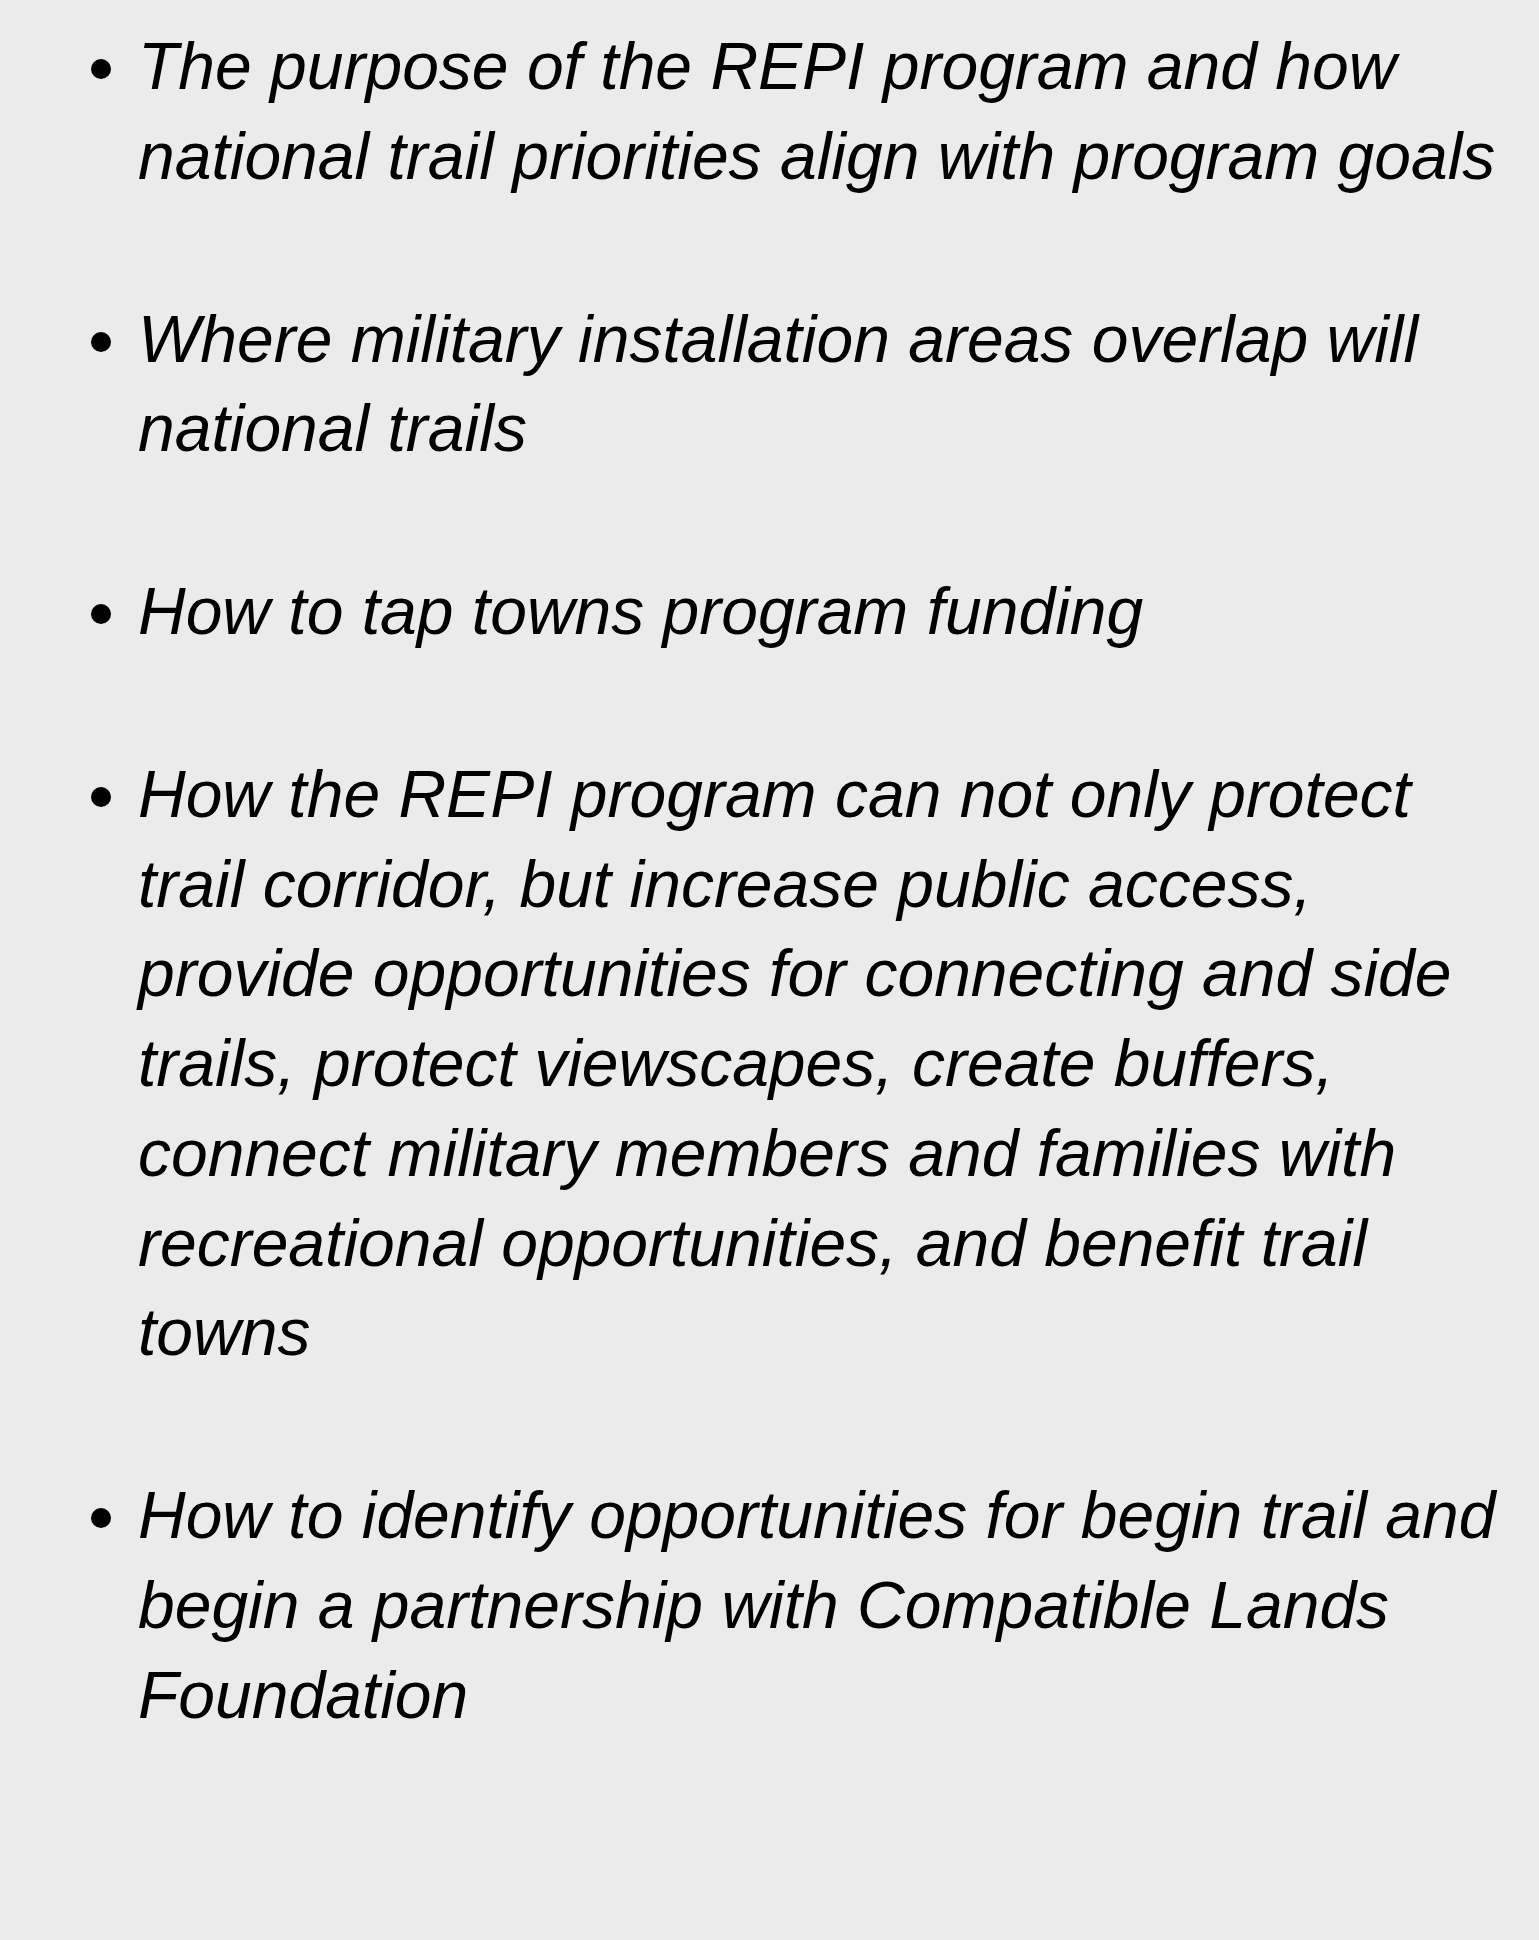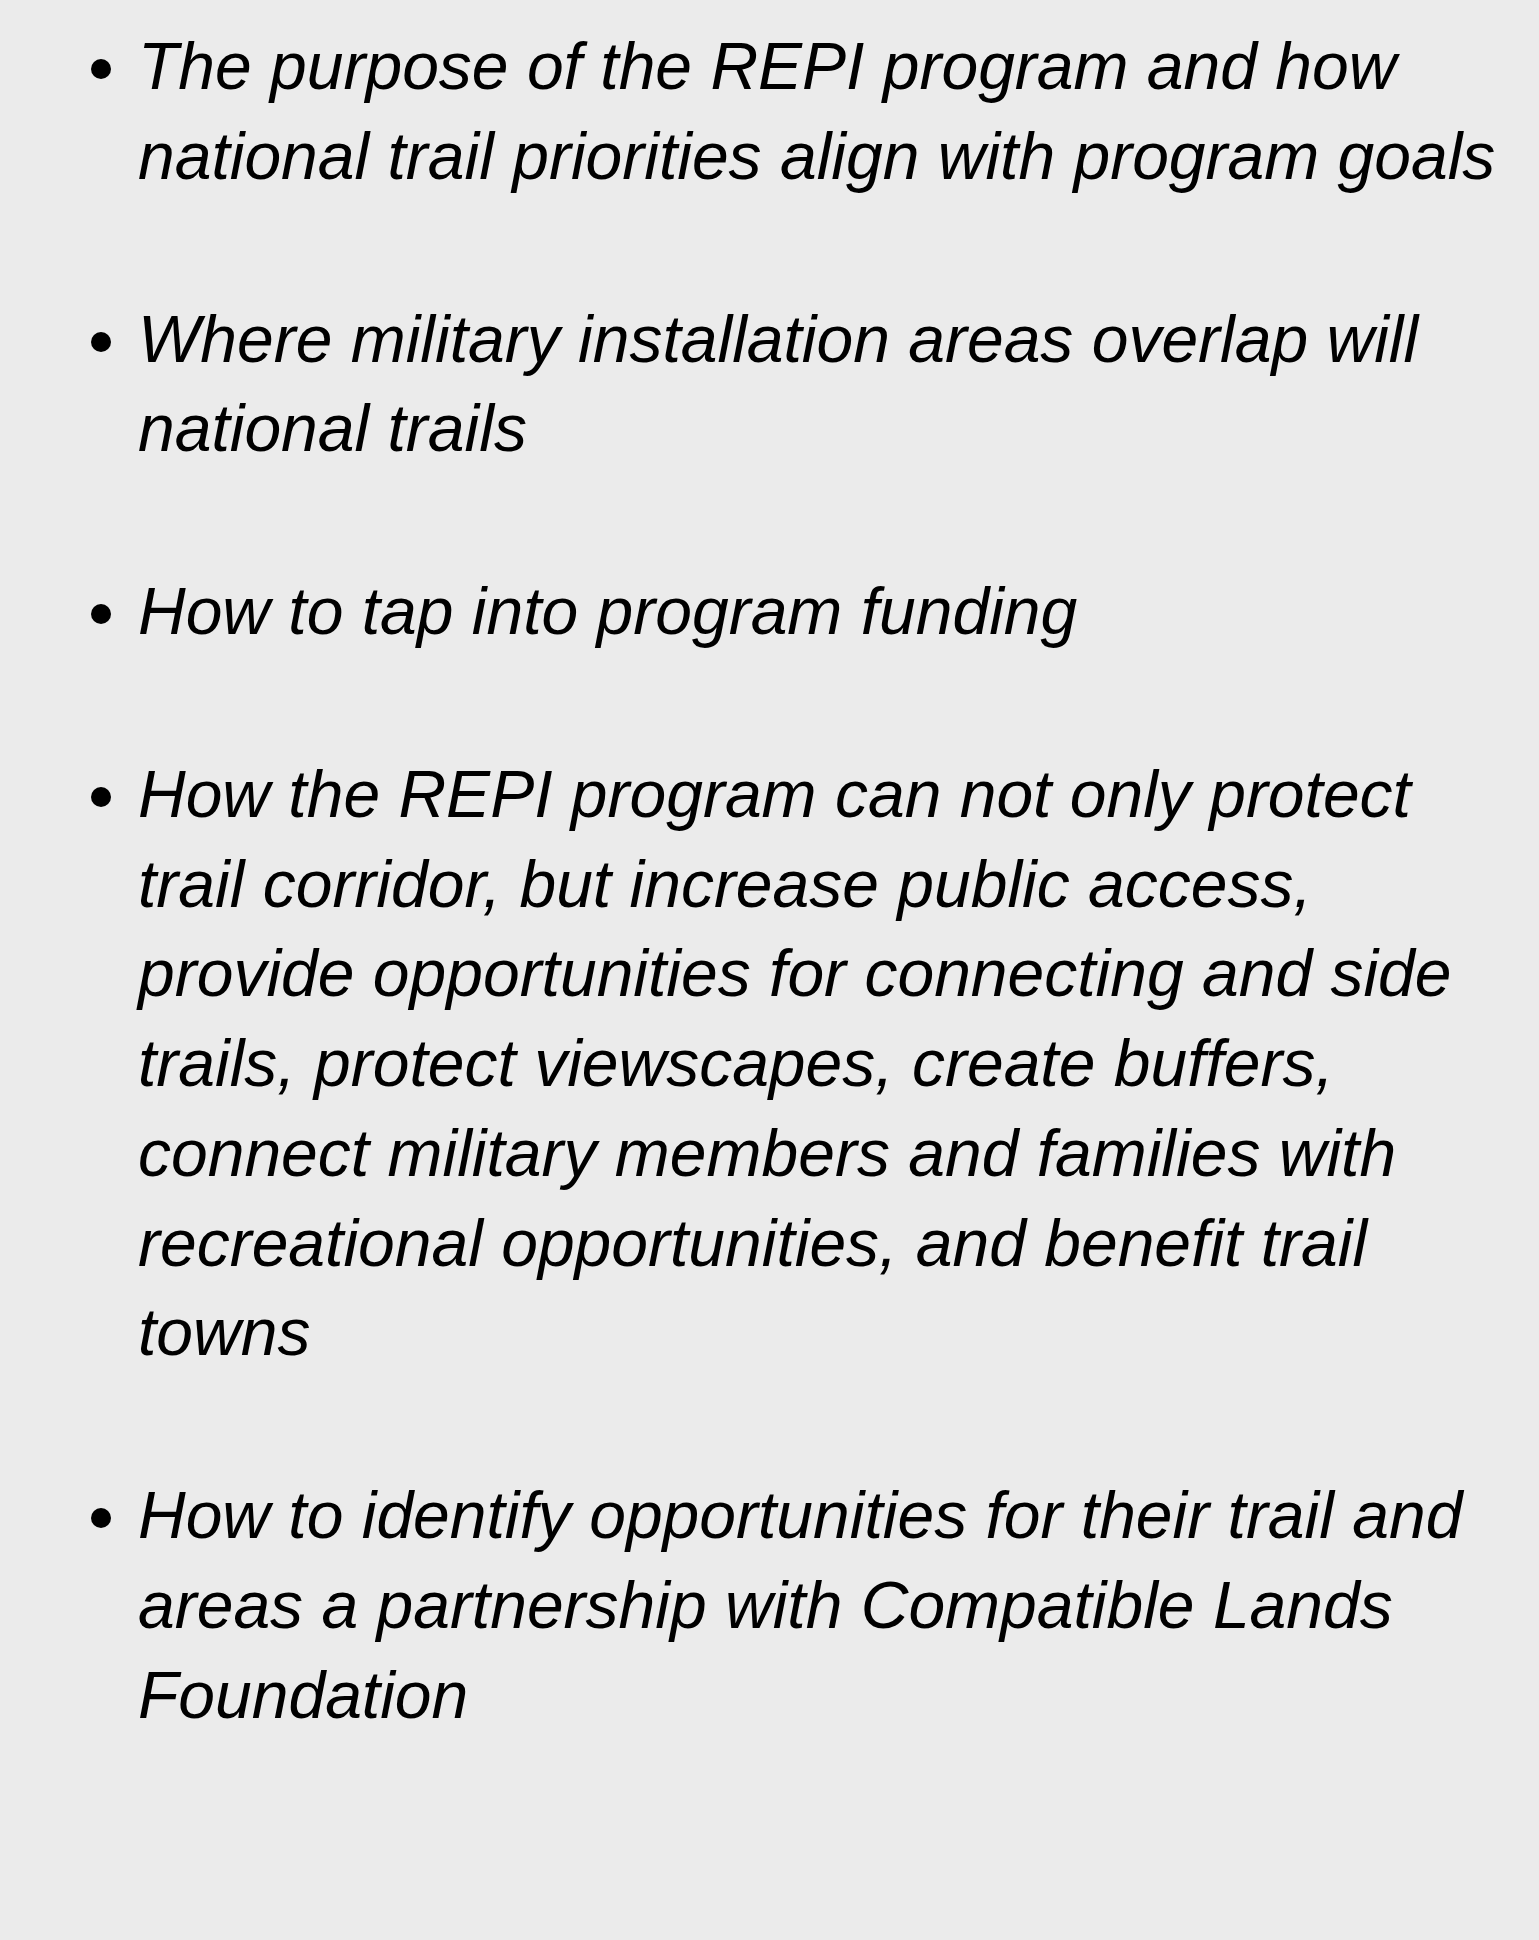--- a/index.html
+++ b/index.html
@@ -39,19 +39,19 @@
 <body>
 
 <main>
 
   <ul class="objectives">
 
       <li>The purpose of the REPI program and how national trail priorities align with program goals</li>
 
       <li>Where military installation areas overlap will national trails</li>
 
-      <li>How to tap into program funding</li>
+      <li>How to tap towns program funding</li>
 
       <li>How the REPI program can not only protect trail corridor, but increase public access, provide opportunities for connecting and side trails, protect viewscapes, create buffers, connect military members and families with recreational opportunities, and benefit trail towns</li>
 
-      <li>How to identify opportunities for their trail and areas a partnership with Compatible Lands Foundation</li>
+      <li>How to identify opportunities for begin trail and begin a partnership with Compatible Lands Foundation</li>
     </ul>
 </main>
 
 </body></html>

